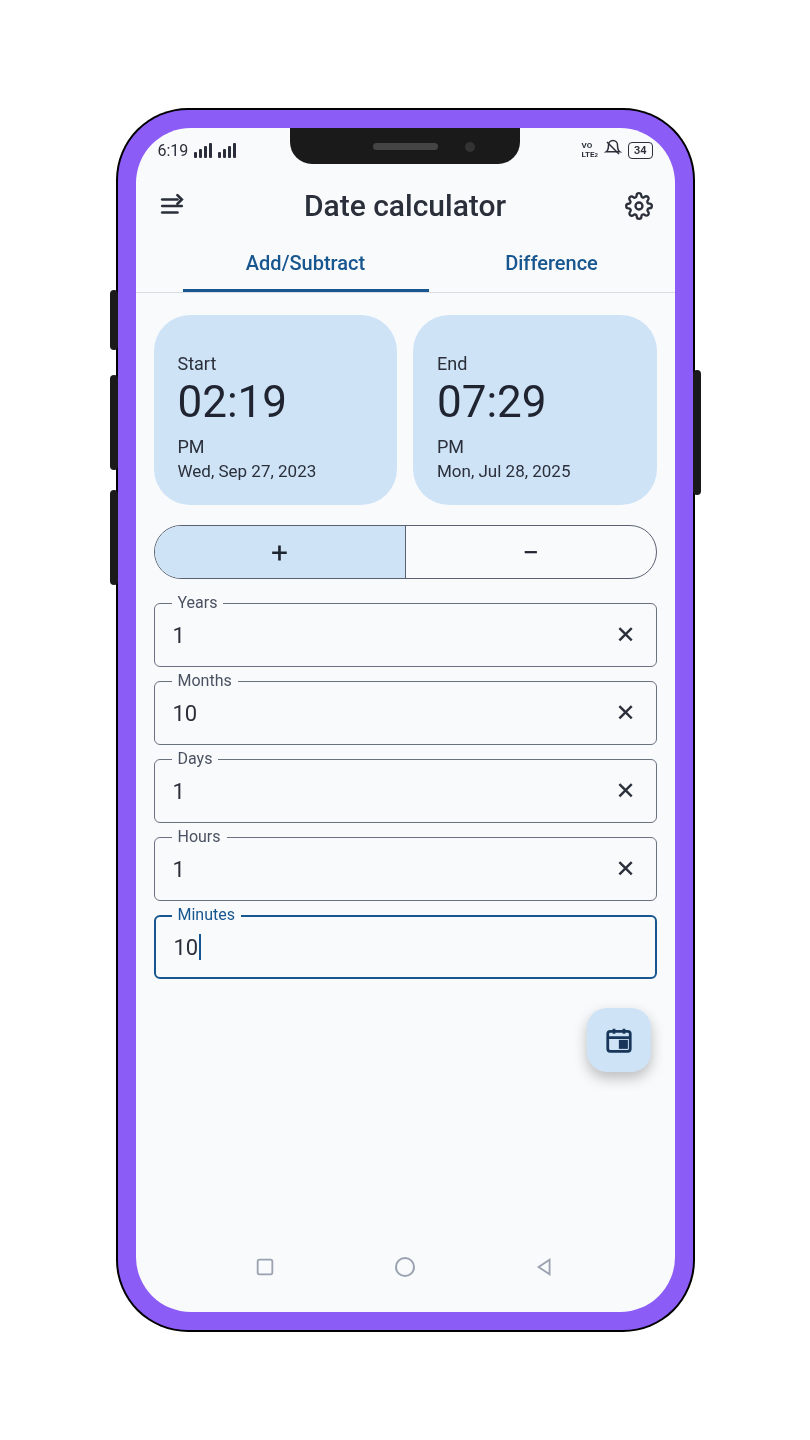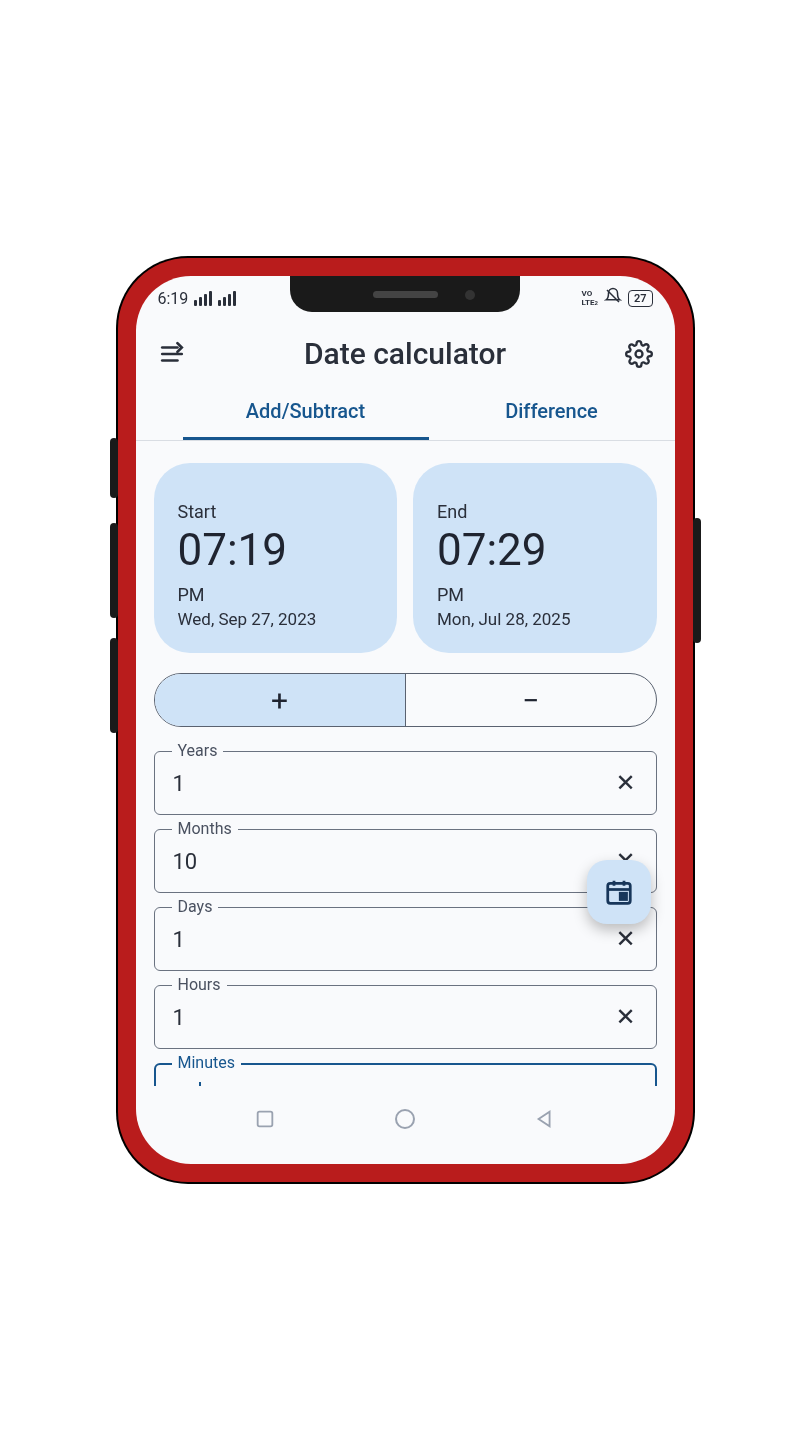--- a/index.html
+++ b/index.html
@@ -6,22 +6,22 @@
   body {
     width: 810px;
     height: 1440px;
     background: #ffffff;
     display: flex;
     align-items: center;
     justify-content: center;
   }
   .phone {
     width: 575px;
-    height: 924px;
-    background: #b91c1c;
+    height: 1220px;
+    background: #8b5cf6;
     border-radius: 70px;
     position: relative;
     padding: 18px;
     box-shadow: 0 0 0 2px #000;
   }
   .side-btn {
     position: absolute;
     background: #1a1a1a;
     border-radius: 4px;
   }
@@ -215,21 +215,21 @@
           </span>
       </div>
       <div class="right">
         <span class="volte">VO<br>LTE<span style="font-size:6px">2</span></span>
         <span>
           <svg width="18" height="18" viewBox="0 0 24 24" fill="none" stroke="#2a2f3a" stroke-width="2">
               <path d="M18 8a6 6 0 0 0-12 0c0 7-3 9-3 9h18s-3-2-3-9"></path>
               <path d="M4 4l16 16"></path>
             </svg>
         </span>
-        <span class="battery">27</span>
+        <span class="battery">34</span>
       </div>
     </div>
 
     <div class="header">
       <div class="menu-icon">
         <svg width="26" height="26" viewBox="0 0 24 24" fill="none" stroke="#2a2f3a" stroke-width="2.5" stroke-linecap="round">
             <line x1="3" y1="6" x2="17" y2="6"></line>
             <line x1="3" y1="12" x2="21" y2="12"></line>
             <polyline points="17 8 21 12 17 16" transform="translate(0 -6)"></polyline>
             <line x1="3" y1="18" x2="17" y2="18"></line>
@@ -247,21 +247,21 @@
     <div class="tabs">
       <div class="tab active">Add/Subtract</div>
       <div class="tab">Difference</div>
     </div>
 
     <div class="content">
 
       <div class="cards">
         <div class="card">
           <div class="lbl">Start</div>
-          <div class="time">07:19</div>
+          <div class="time">02:19</div>
           <div class="ampm">PM</div>
           <div class="date">Wed, Sep 27, 2023</div>
         </div>
         <div class="card">
           <div class="lbl">End</div>
           <div class="time">07:29</div>
           <div class="ampm">PM</div>
           <div class="date">Mon, Jul 28, 2025</div>
         </div>
       </div>

